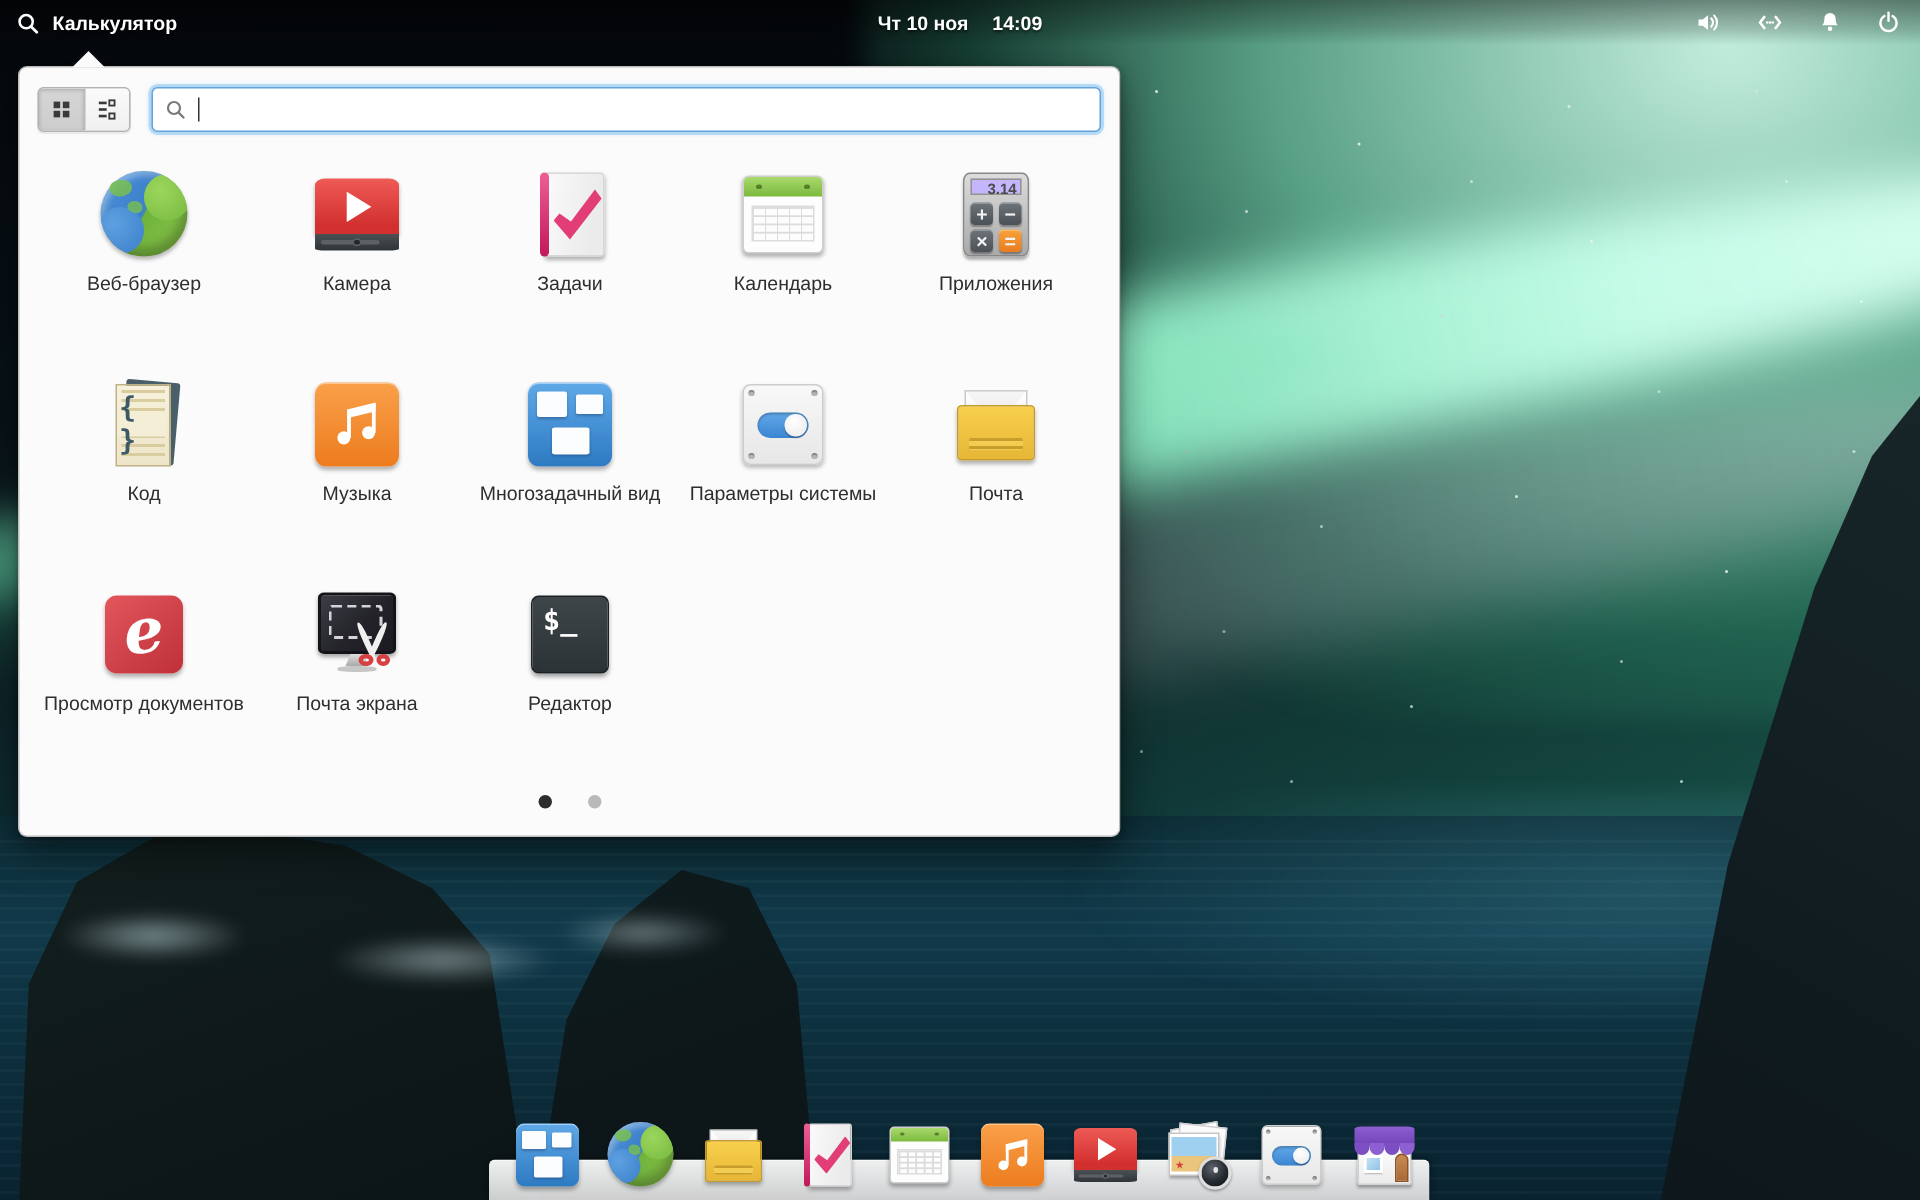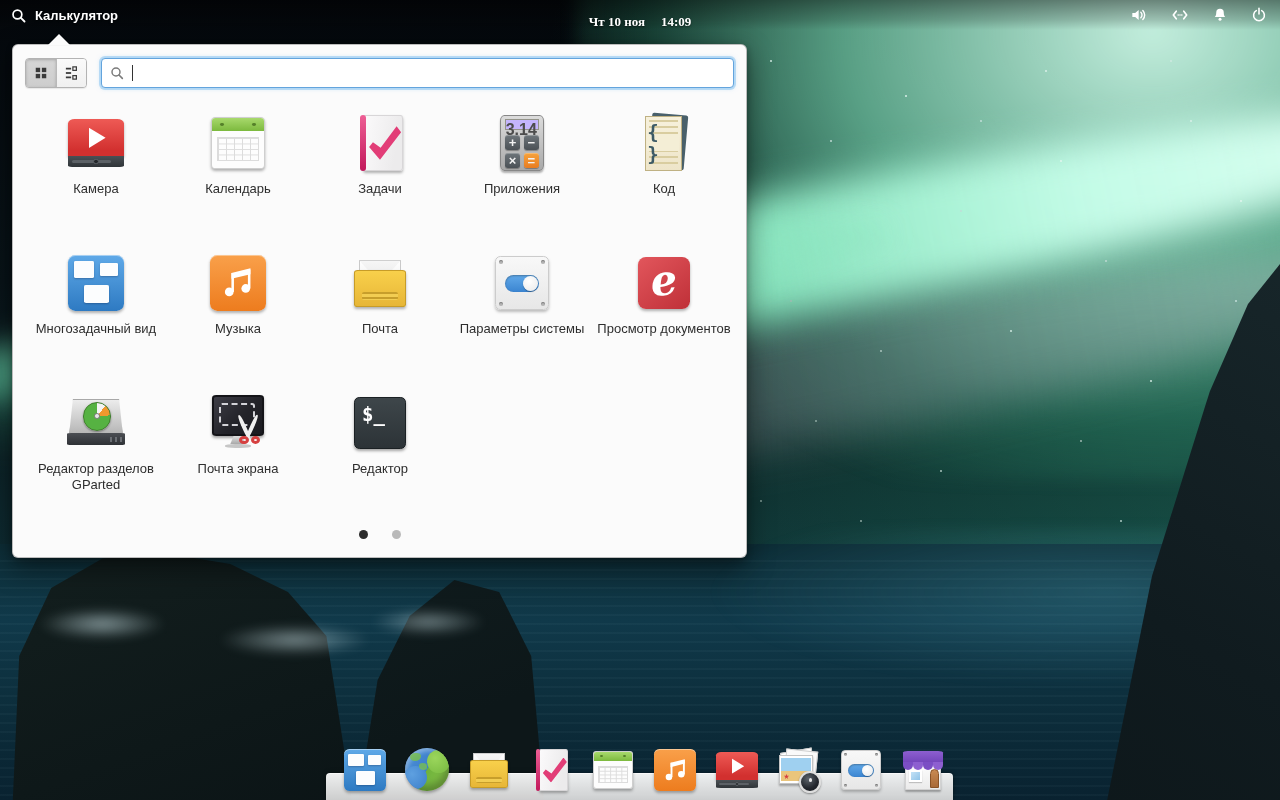--- a/index.html
+++ b/index.html
@@ -43,21 +43,21 @@
   .foam { position:absolute; border-radius:50%; filter:blur(5px); }
   .foam.f1 { left:3%; top:76%; width:10%; height:4%; background:radial-gradient(rgba(215,240,245,.55), transparent 70%); }
   .foam.f2 { left:17%; top:78%; width:12%; height:4%; background:radial-gradient(rgba(215,240,245,.5), transparent 70%); }
   .foam.f3 { left:29%; top:76%; width:9%; height:3.5%; background:radial-gradient(rgba(215,240,245,.45), transparent 70%); }
 
   
   #panel { position:absolute; left:0; top:0; width:100%; height:30px; z-index:40;
     background:linear-gradient(to bottom, rgba(0,0,0,.42), rgba(0,0,0,.18) 65%, rgba(0,0,0,0)); color:#fff; }
   #panel-left { position:absolute; left:10px; top:0; height:30px; display:flex; align-items:center; gap:8px; cursor:default; }
   #panel-left .txt { font-size:13px; font-weight:bold; text-shadow:0 1px 2px rgba(0,0,0,.6); }
-  #panel-center { position:absolute; left:50%; transform:translateX(-50%); top:0; height:30px; display:flex; align-items:flex-end; gap:16px;font-family:Liberation Serif, serif; }
+  #panel-center { position:absolute; left:50%; transform:translateX(-50%); top:0; height:30px; display:flex; align-items:center; gap:16px; }
   #panel-center .txt { font-size:13px; font-weight:bold; text-shadow:0 1px 2px rgba(0,0,0,.6); }
   #panel-right { position:absolute; right:12px; top:0; height:30px; display:flex; align-items:center; gap:21px; }
   .pico { width:20px; height:20px; display:block; }
 
   
   #launcher { position:absolute; left:12px; top:44px; width:735px; height:514px; z-index:30;
     background:#fbfbfb; border-radius:6px; border:1px solid rgba(0,0,0,.25);
     box-shadow:0 10px 28px rgba(0,0,0,.45), 0 2px 6px rgba(0,0,0,.3); }
   #launcher-arrow { position:absolute; left:35px; top:-11px; width:0; height:0;
     border-left:11px solid transparent; border-right:11px solid transparent; border-bottom:11px solid #fbfbfb;
@@ -125,21 +125,21 @@
     border-radius:50%; background:#55802a; }
   .ic-calendar .c-head::before { left:16%; } .ic-calendar .c-head::after { right:16%; }
   .ic-calendar .c-grid { left:10%; right:10%; top:38%; bottom:14%; border:1px solid #dcdcdc;
     background-image:linear-gradient(to right,#dcdcdc 1px,transparent 1px),linear-gradient(to bottom,#dcdcdc 1px,transparent 1px);
     background-size:20% 25%; }
 
   
   .ic-calculator .k-body { left:15%; top:6%; width:70%; height:88%; border-radius:10%;
     background:linear-gradient(#dcdcdc,#a9a9a9); border:1px solid #878787; box-shadow:0 2px 2px rgba(0,0,0,.3); }
   .ic-calculator .k-screen { left:23%; top:13%; width:54%; height:17%; background:#c4b5fd; border:1px solid #94948a;
-    font-size:16px; font-weight:bold; color:#4c4c4c; text-align:right; padding:1px 4% 0 0; line-height:1.1; }
+    font-size:10px; font-weight:bold; color:#4c4c4c; text-align:right; padding:1px 4% 0 0; line-height:1.1; }
   .ic-calculator .k-btns { left:23%; top:37%; width:54%; height:50%; display:grid;
     grid-template-columns:1fr 1fr; grid-template-rows:1fr 1fr; gap:9%; position:absolute; }
   .ic-calculator .k-btn { position:relative; border-radius:18%; background:linear-gradient(#6e757a,#4b5156);
     color:#f2f2f2; display:flex; align-items:center; justify-content:center; font-size:13px; font-weight:bold;
     box-shadow:inset 0 1px 0 rgba(255,255,255,.25), 0 1px 1px rgba(0,0,0,.3); }
   .ic-calculator .k-btn.eq { background:linear-gradient(#f6a33c,#e87c20); }
 
   
   .ic-camera .m-outer { left:4%; top:4%; width:92%; height:92%; border-radius:50%;
     background:radial-gradient(circle at 35% 28%, #fbfbfb, #d9d9d9 52%, #b0b0b0 76%, #8d8d8d 100%);
@@ -358,50 +358,58 @@
       <svg id="search-glyph" viewBox="0 0 24 24">
         <circle cx="10.5" cy="10.5" r="6" fill="none" stroke="#7a7a7a" stroke-width="2.2"></circle>
         <line x1="15" y1="15" x2="20" y2="20" stroke="#7a7a7a" stroke-width="2.4" stroke-linecap="round"></line>
       </svg>
       <div id="fake-caret"></div>
     </div>
   </div>
 
   <div id="app-grid">
 
+    <div class="app-cell">
+      <div class="ai ic-globe">
+        <div class="g-ball"></div>
+          <div class="g-land1"></div>
+          <div class="g-land2"></div>
+      </div>
+      <div class="app-label">Веб-браузер</div>
+    </div>
 
     <div class="app-cell">
       <div class="ai ic-videos">
         <div class="v-body"></div>
           <div class="v-bar"></div>
           <div class="v-line"></div>
           <div class="v-dot"></div>
           <div class="v-play"></div>
       </div>
       <div class="app-label">Камера</div>
     </div>
 
     <div class="app-cell">
+      <div class="ai ic-tasks">
+        <div class="t-page"></div>
+          <div class="t-spine"></div>
+          <div class="t-rings"></div>
+          <div class="t-check"></div>
+      </div>
+      <div class="app-label">Задачи</div>
+    </div>
+
+    <div class="app-cell">
       <div class="ai ic-calendar">
         <div class="c-body">
             <div class="c-head"></div>
             <div class="c-grid"></div>
           </div>
       </div>
       <div class="app-label">Календарь</div>
-    </div>
-
-    <div class="app-cell">
-      <div class="ai ic-tasks">
-        <div class="t-page"></div>
-          <div class="t-spine"></div>
-          <div class="t-rings"></div>
-          <div class="t-check"></div>
-      </div>
-      <div class="app-label">Задачи</div>
     </div>
 
     <div class="app-cell">
       <div class="ai ic-calculator">
         <div class="k-body"></div>
         <div class="k-screen">3.14</div>
         <div class="k-btns">
           <div class="k-btn">+</div>
           <div class="k-btn">−</div>
           <div class="k-btn">×</div>
@@ -416,85 +424,75 @@
       <div class="ai ic-code">
         <div class="d-back"></div>
           <div class="d-front"></div>
           <div class="d-lines"></div>
         <div class="d-braces">{ }</div>
       </div>
       <div class="app-label">Код</div>
     </div>
 
     <div class="app-cell">
-      <div class="ai ic-multi">
-        <div class="w-body"></div>
-          <div class="w-a"></div>
-          <div class="w-b"></div>
-          <div class="w-c"></div>
-      </div>
-      <div class="app-label">Многозадачный вид</div>
-    </div>
-
-    <div class="app-cell">
       <div class="ai ic-music">
         <div class="n-body"></div>
         <svg viewBox="0 0 24 24">
           <circle cx="7.3" cy="17.6" r="2.4" fill="#fff"></circle>
             <circle cx="16.4" cy="15.7" r="2.4" fill="#fff"></circle>
           <rect x="8.5" y="7.2" width="1.4" height="10.4" fill="#fff"></rect>
           <rect x="17.6" y="5.2" width="1.4" height="10.5" fill="#fff"></rect>
           <polygon points="8.5,7.2 19,4.6 19,7.8 8.5,10.4" fill="#fff"></polygon>
         </svg>
       </div>
       <div class="app-label">Музыка</div>
     </div>
 
     <div class="app-cell">
-      <div class="ai ic-mail">
-        <div class="e-env"></div>
-          <div class="e-flap"></div>
-          <div class="e-tray"></div>
-          <div class="e-lip"></div>
-      </div>
-      <div class="app-label">Почта</div>
+      <div class="ai ic-multi">
+        <div class="w-body"></div>
+          <div class="w-a"></div>
+          <div class="w-b"></div>
+          <div class="w-c"></div>
+      </div>
+      <div class="app-label">Многозадачный вид</div>
     </div>
 
     <div class="app-cell">
       <div class="ai ic-settings">
         <div class="s-body"></div>
         <div class="s-scr s1"></div>
           <div class="s-scr s2"></div>
           <div class="s-scr s3"></div>
           <div class="s-scr s4"></div>
         <div class="s-tog">
             <div class="s-knob"></div>
           </div>
       </div>
       <div class="app-label">Параметры системы</div>
     </div>
 
     <div class="app-cell">
+      <div class="ai ic-mail">
+        <div class="e-env"></div>
+          <div class="e-flap"></div>
+          <div class="e-tray"></div>
+          <div class="e-lip"></div>
+      </div>
+      <div class="app-label">Почта</div>
+    </div>
+
+    <div class="app-cell">
       <div class="ai ic-docview">
         <div class="r-body"></div>
         <div class="r-e">e</div>
       </div>
       <div class="app-label">Просмотр документов</div>
     </div>
 
-    <div class="app-cell">
-      <div class="ai ic-gparted">
-        <div class="h-top"></div>
-          <div class="h-bot"></div>
-          <div class="h-pins"></div>
-          <div class="h-disc"></div>
-          <div class="h-hub"></div>
-      </div>
-      <div class="app-label">Редактор разделов GParted</div>
-    </div>
 
     <div class="app-cell">
       <div class="ai ic-shot">
         <div class="o-mon"></div>
           <div class="o-sel"></div>
           <div class="o-stand"></div>
           <div class="o-base"></div>
         <div class="o-b1"></div>
           <div class="o-b2"></div>
           <div class="o-h1"></div>

